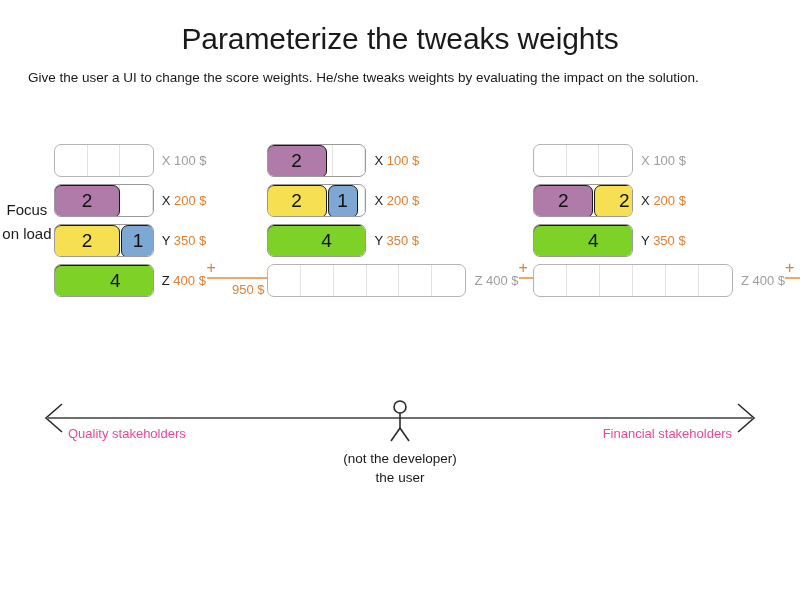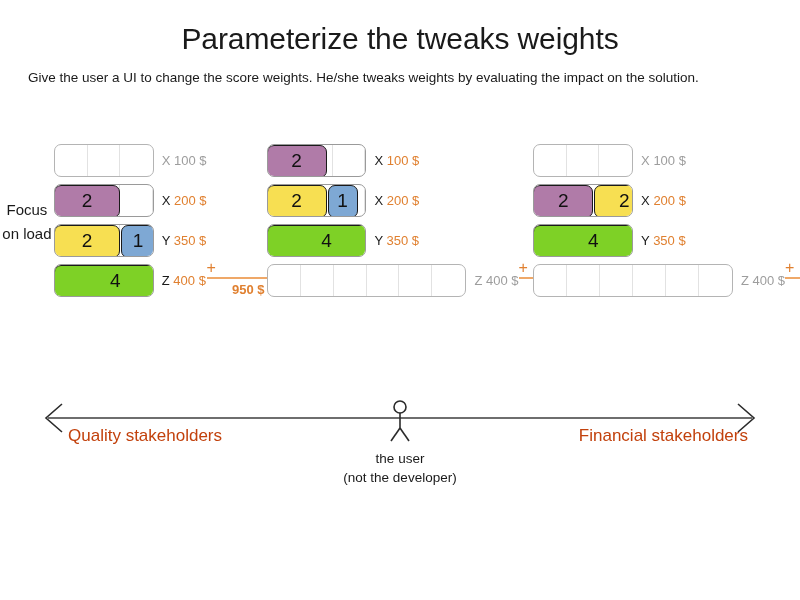--- a/index.html
+++ b/index.html
@@ -147,44 +147,43 @@
     width: 60px;
     text-align: left;
     font-size: 16px;
     line-height: 14px;
     border-bottom: 2px solid #efa868;
     padding-bottom: 2px;
   }
   .sum-total {
     margin-top: 3px;
     padding-right: 2px;
-    font-weight: bold;
   }
 
   
   #axis-block {
     position: absolute;
     top: 396px;
     left: 0;
     width: 800px;
     height: 110px;
   }
   #axis-svg {
     position: absolute;
     top: 0;
     left: 0;
   }
   .axis-label {
     position: absolute;
-    font-size: 17px;
-    color: #c2410c;
+    font-size: 13px;
+    color: #ec4899;
     white-space: nowrap;
   }
   #axis-label-left  { left: 68px;  top: 30px; }
-  #axis-label-right { right: 52px; top: 30px; }
+  #axis-label-right { right: 68px; top: 30px; }
   #user-caption {
     position: absolute;
     top: 53px;
     left: 0;
     width: 800px;
     text-align: center;
     font-size: 13.5px;
     line-height: 19px;
   }
 </style>
@@ -359,16 +358,16 @@
     <g>
       <circle cx="400" cy="11" r="6" fill="#ffffff" stroke="#2b2b2b" stroke-width="1.6"></circle>
       <line x1="400" y1="17" x2="400" y2="32" stroke="#2b2b2b" stroke-width="1.6"></line>
       <line x1="400" y1="32" x2="391" y2="45" stroke="#2b2b2b" stroke-width="1.6"></line>
       <line x1="400" y1="32" x2="409" y2="45" stroke="#2b2b2b" stroke-width="1.6"></line>
     </g>
   </svg>
   <div class="axis-label" id="axis-label-left">Quality stakeholders</div>
   <div class="axis-label" id="axis-label-right">Financial stakeholders</div>
   <div id="user-caption">
+    <div>(not the developer)</div>
     <div>the user</div>
-    <div>(not the developer)</div>
   </div>
 </div>
 
 </body></html>

